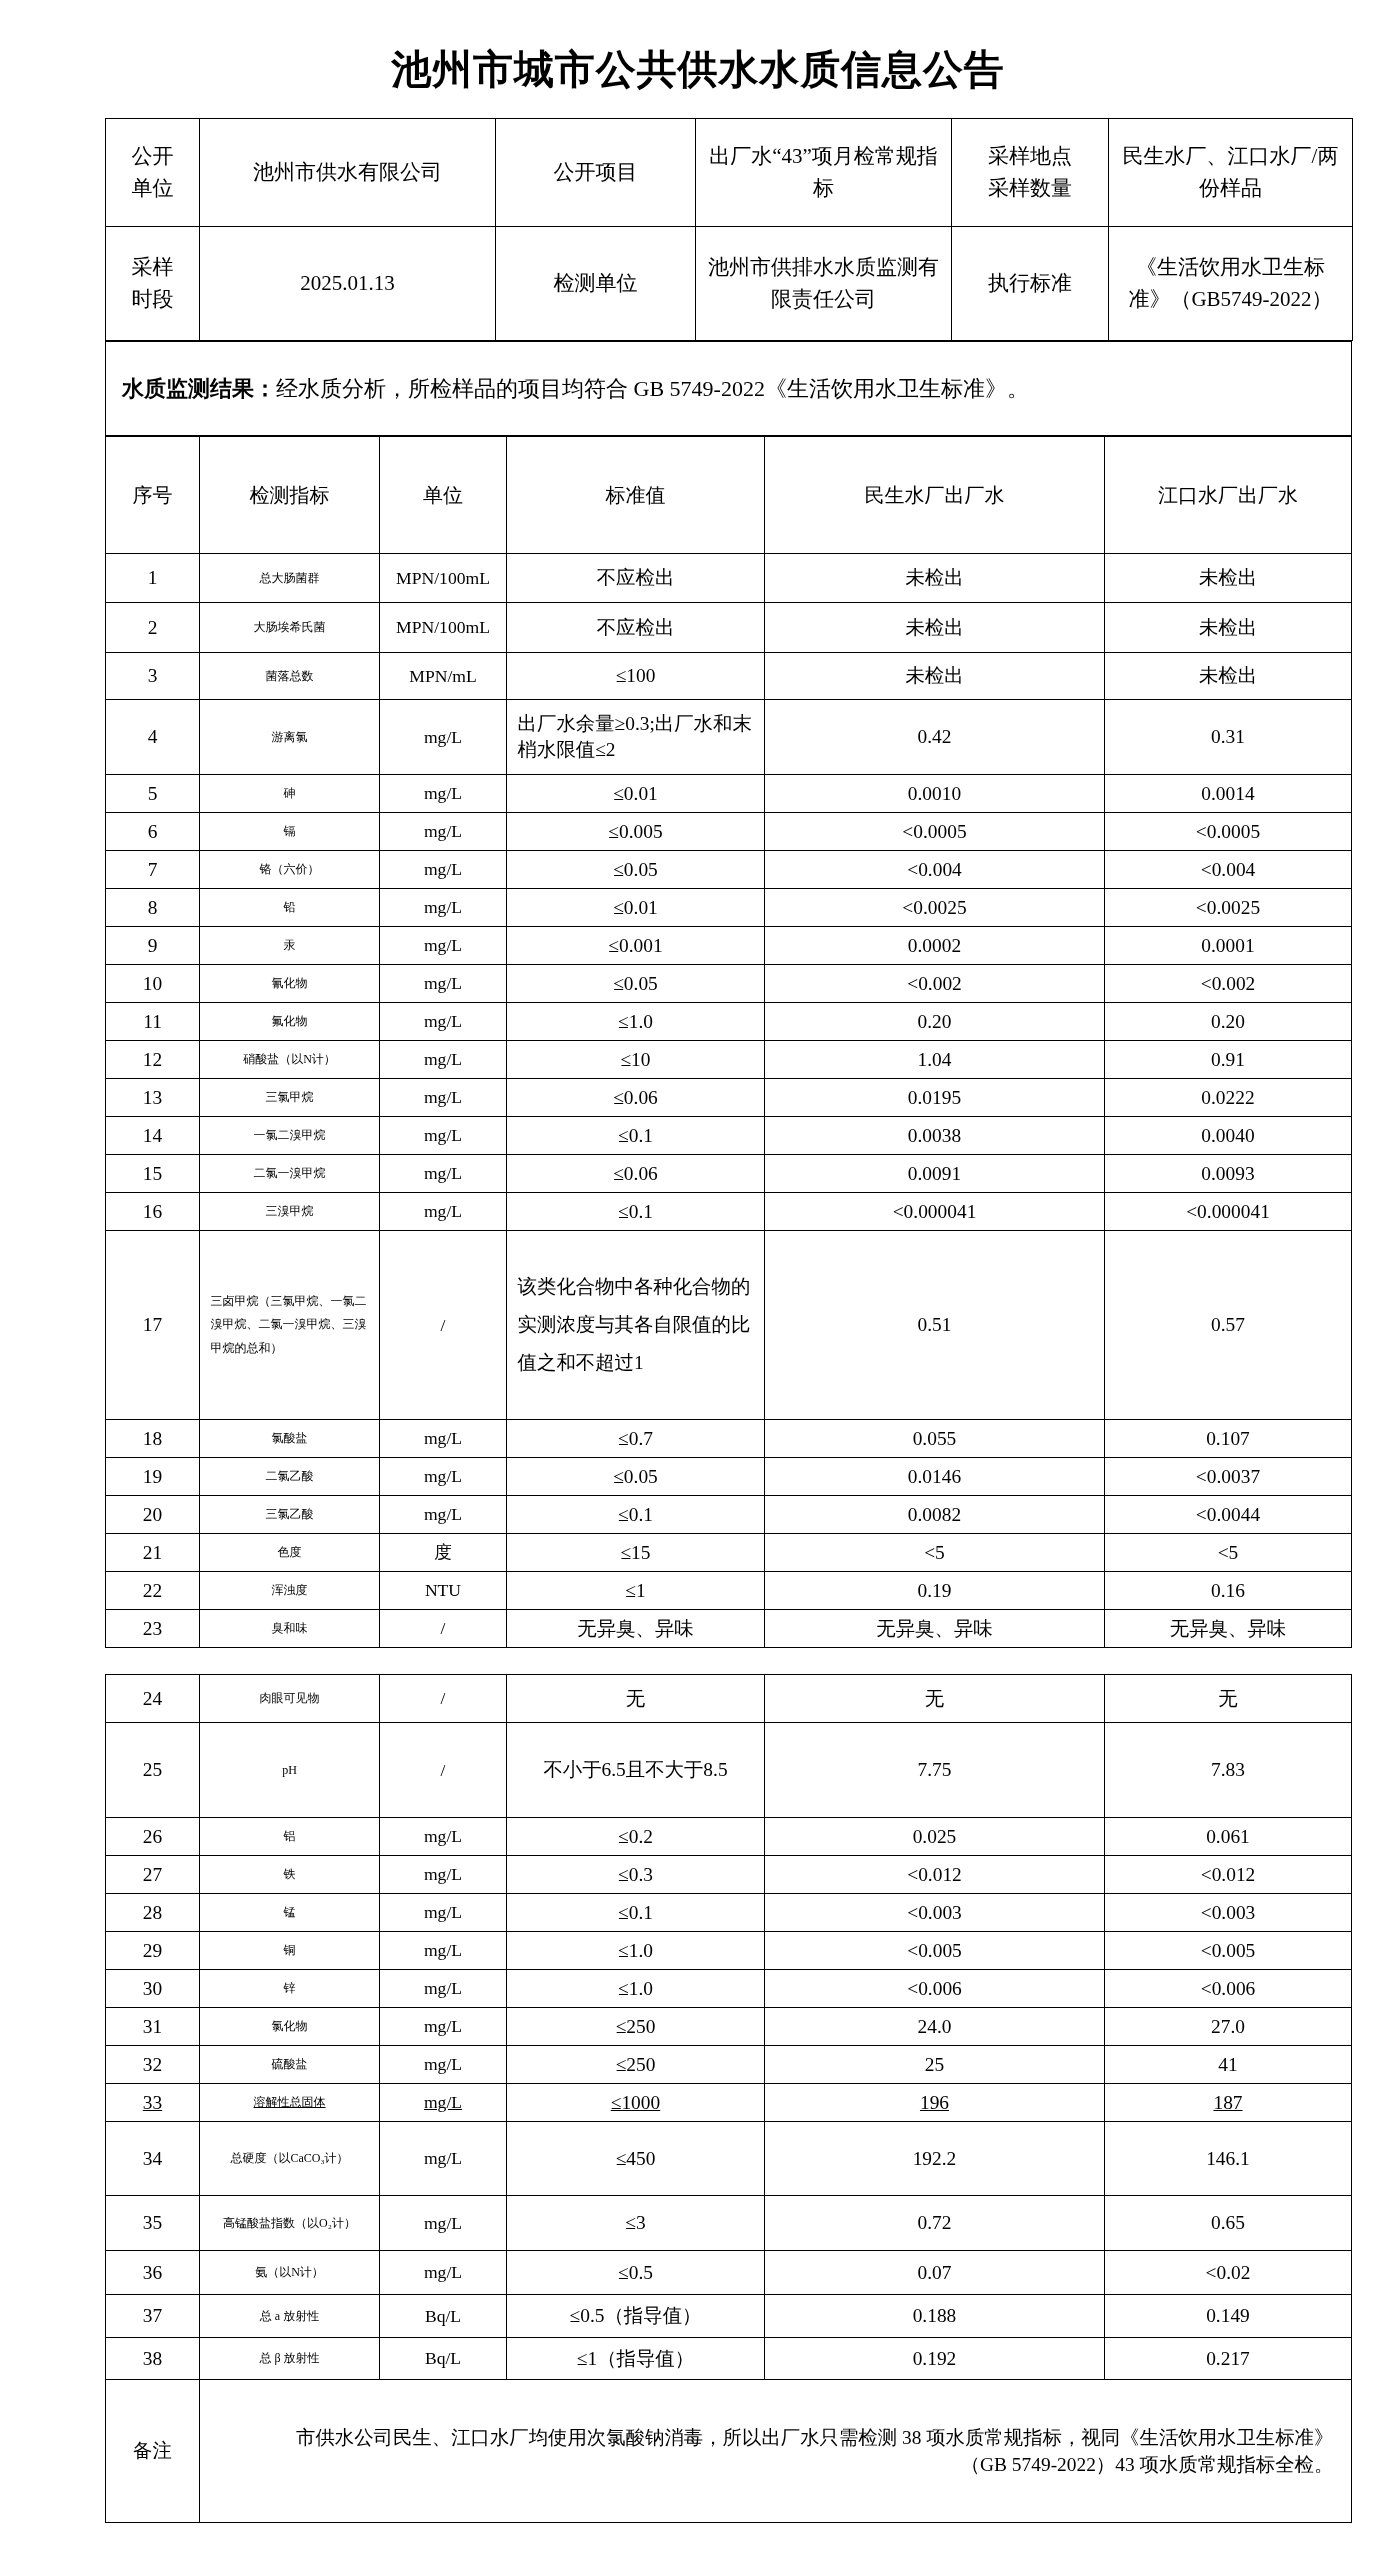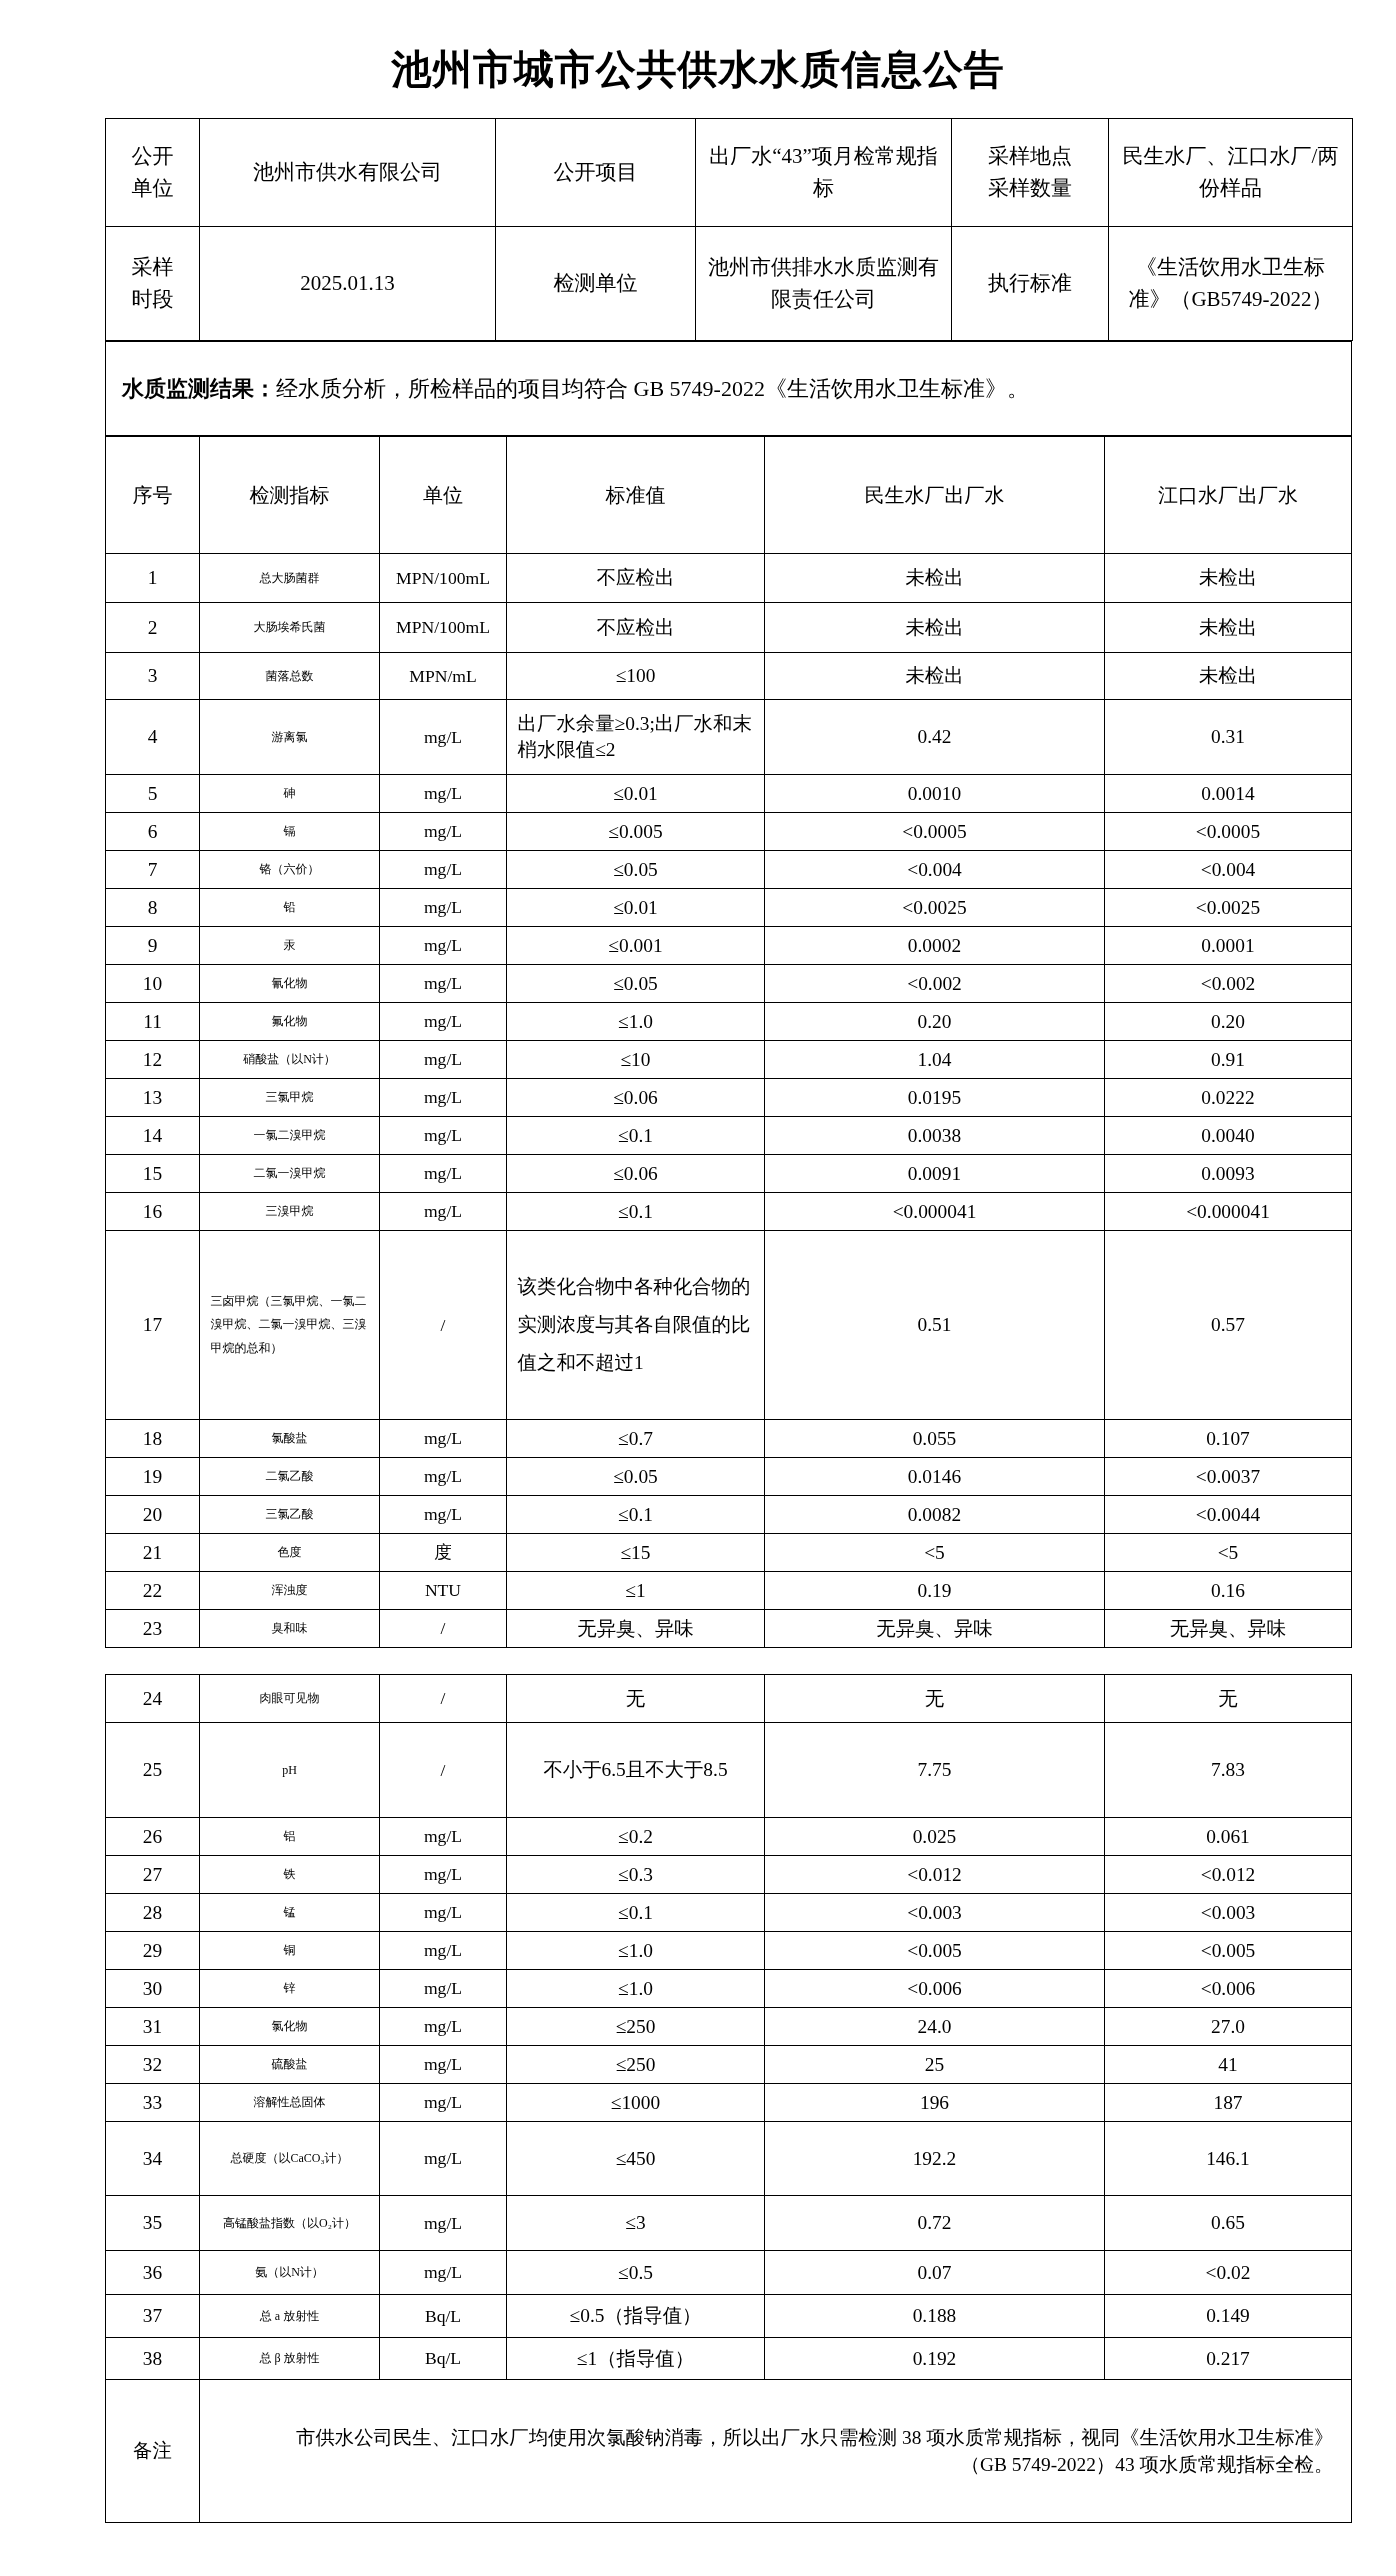--- a/index.html
+++ b/index.html
@@ -389,21 +389,21 @@
             <td class="c-jiangkou">27.0</td>
           </tr>
           <tr style="height: 38px;">
             <td class="c-no">32</td>
             <td class="c-indicator">硫酸盐</td>
             <td class="c-unit">mg/L</td>
             <td class="c-standard">≤250</td>
             <td class="c-minsheng">25</td>
             <td class="c-jiangkou">41</td>
           </tr>
-          <tr style="height: 38px;">
+          <tr style="height: 38px; text-decoration: underline;">
             <td class="c-no">33</td>
             <td class="c-indicator">溶解性总固体</td>
             <td class="c-unit">mg/L</td>
             <td class="c-standard">≤1000</td>
             <td class="c-minsheng">196</td>
             <td class="c-jiangkou">187</td>
           </tr>
           <tr style="height: 74px;">
             <td class="c-no">34</td>
             <td class="c-indicator">总硬度（以CaCO₃计）</td>

